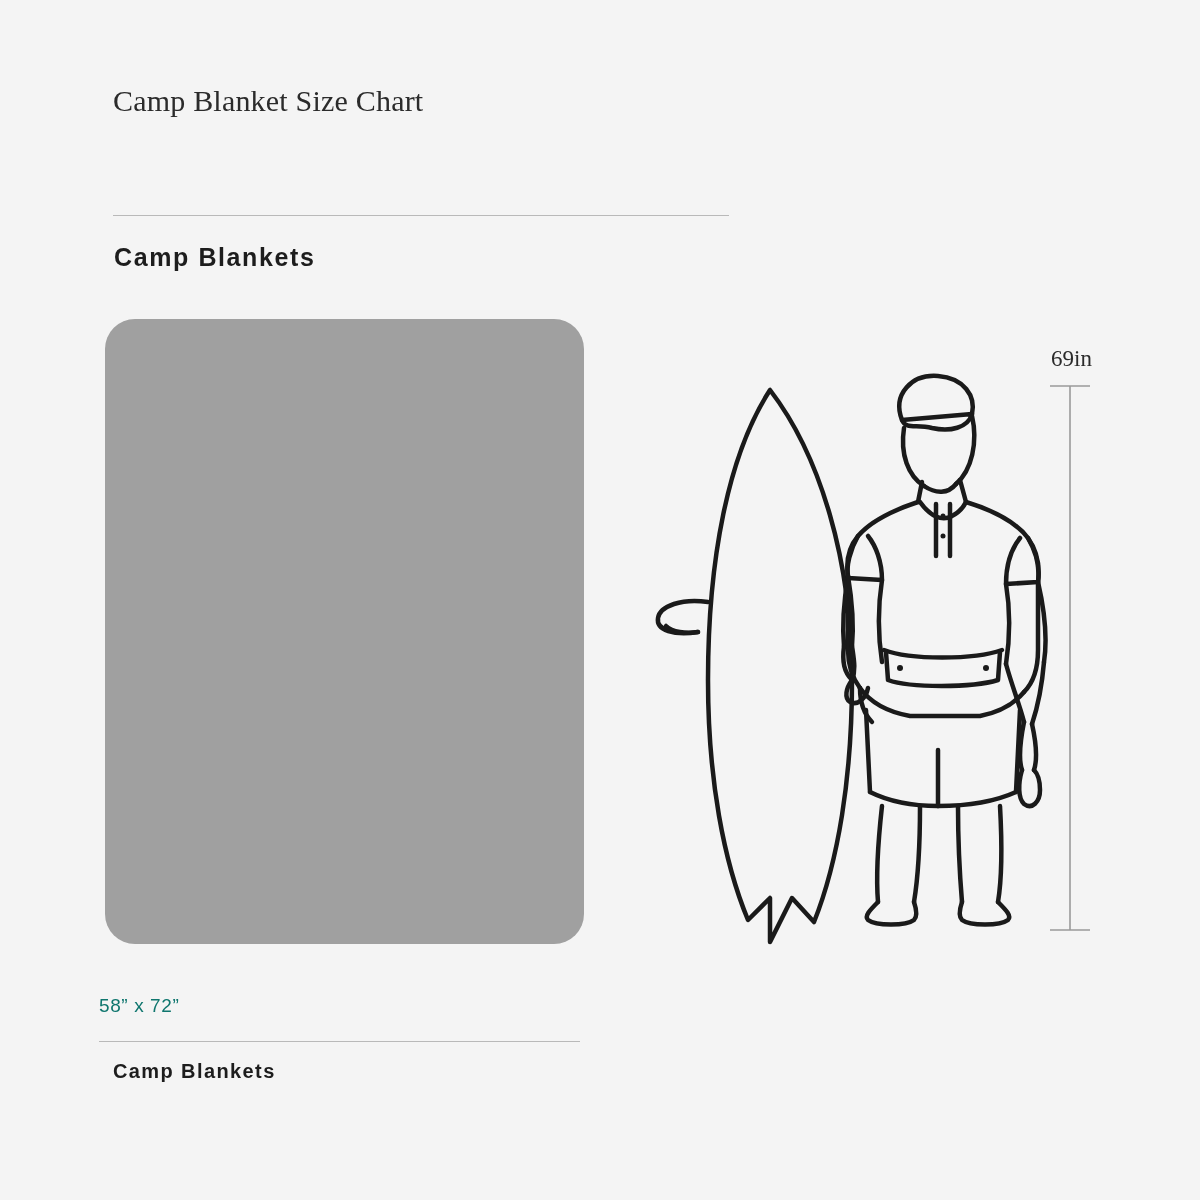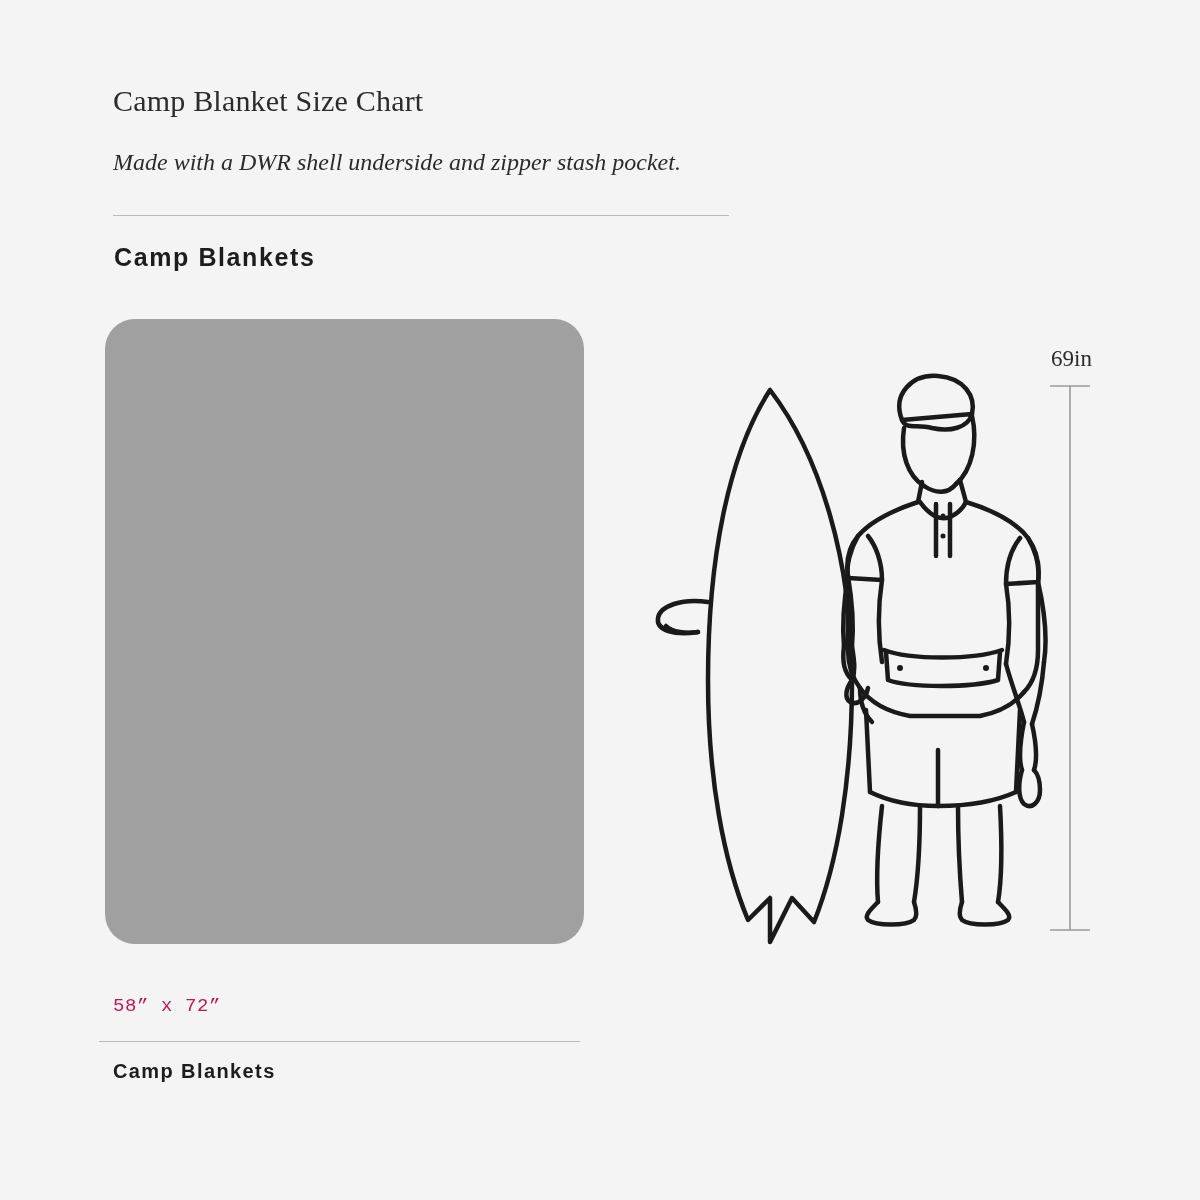--- a/index.html
+++ b/index.html
@@ -64,26 +64,26 @@
     position: absolute;
     left: 105px;
     top: 309px;
     width: 479px;
     height: 625px;
     background: #a0a0a0;
     border-radius: 30px;
   }
   .dimension-label {
     position: absolute;
-    left: 113px;
+    left: 99px;
     top: 985px;
-    font-family: Liberation Mono, monospace;
+    font-family: Liberation Sans, sans-serif;
     font-size: 19px;
     letter-spacing: 0.6px;
-    color: #be185d;
+    color: #0f766e;
     white-space: nowrap;
   }
   .rule-bottom {
     position: absolute;
     left: 99px;
     top: 1031px;
     width: 481px;
     height: 1px;
     background: #b9b9b9;
   }
@@ -117,21 +117,20 @@
     top: 360px;
   }
 </style>
 </head>
 <body>
 
 <div class="page">
 
   <div class="title">Camp Blanket Size Chart</div>
 
-  <div class="subtitle">Made with a DWR shell underside and zipper stash pocket.</div>
 
   <div class="rule-top"></div>
 
   <div class="section-heading">Camp Blankets</div>
 
   <div class="blanket"></div>
 
   <div class="dimension-label">58” x 72”</div>
 
   <div class="rule-bottom"></div>

